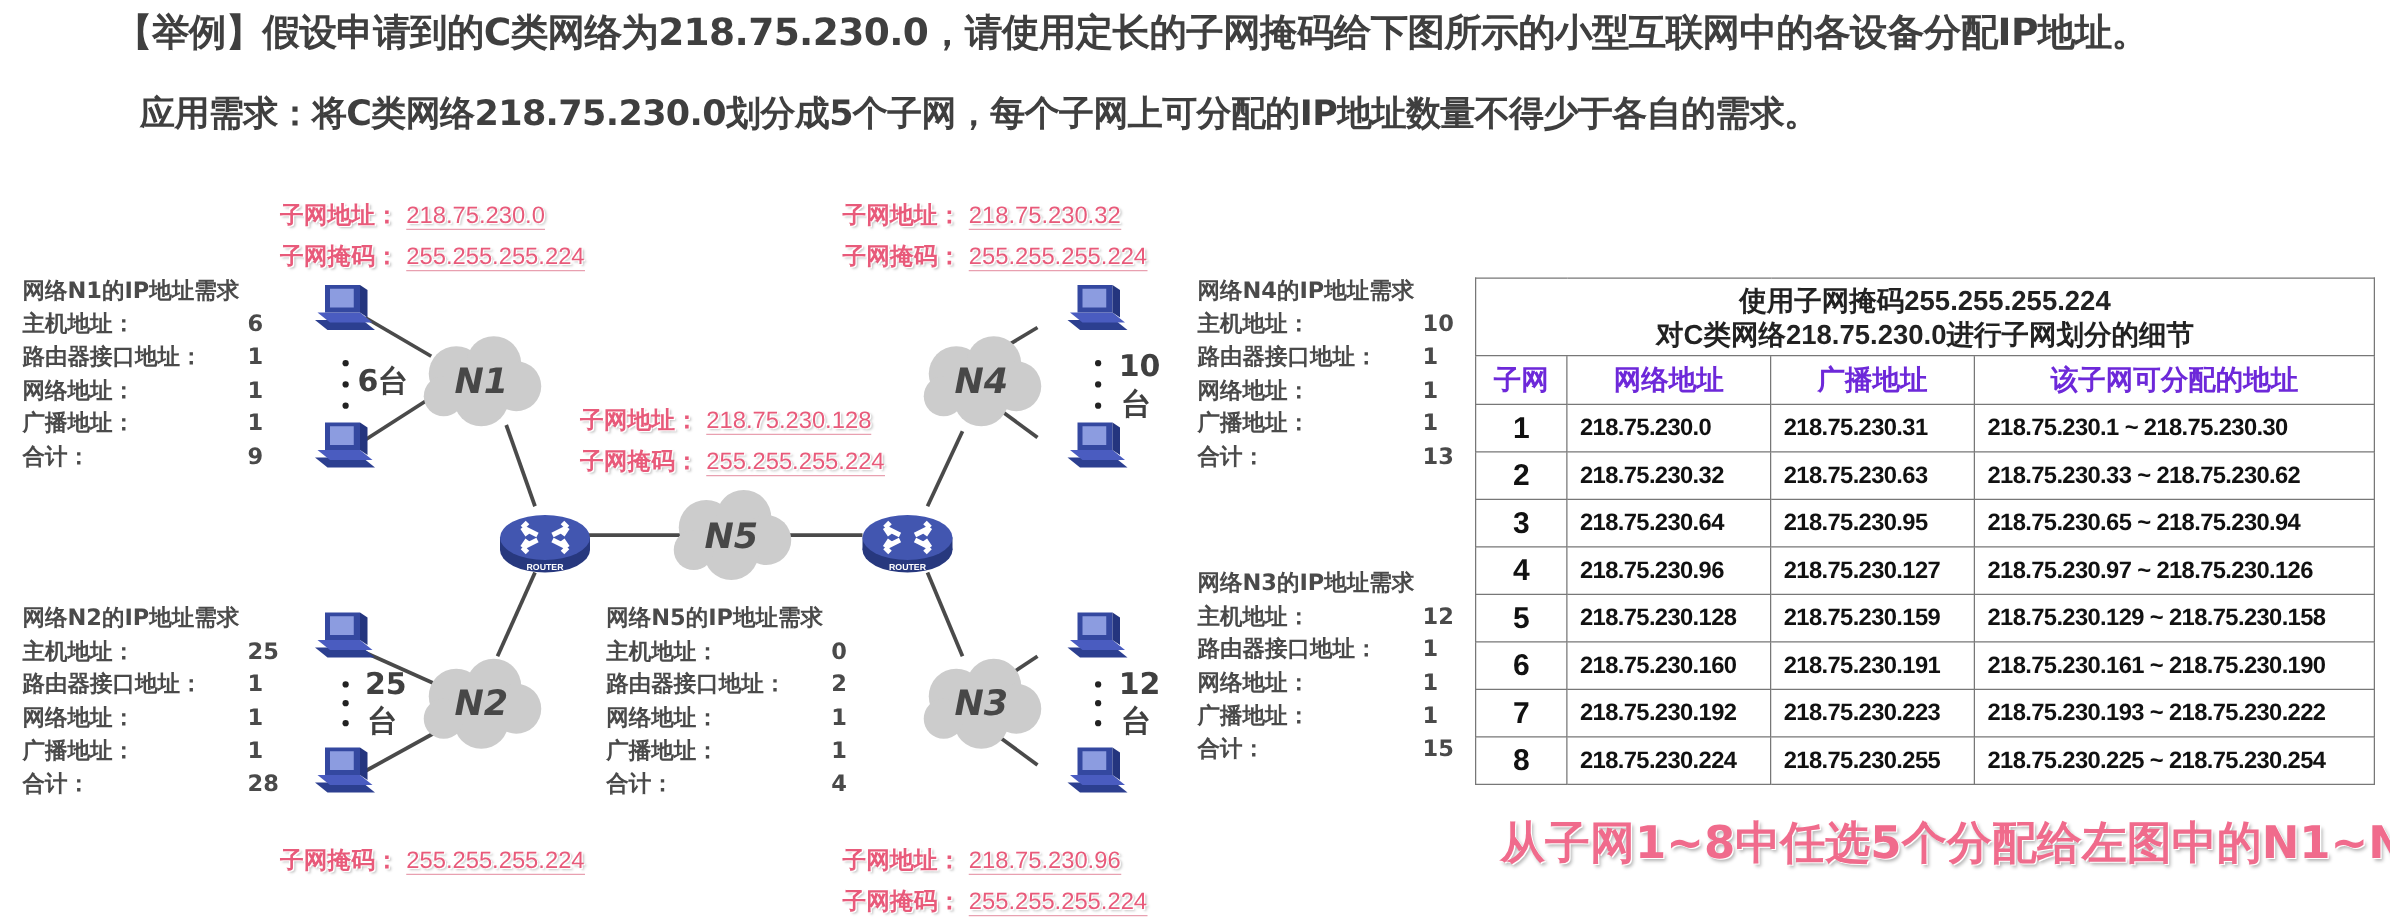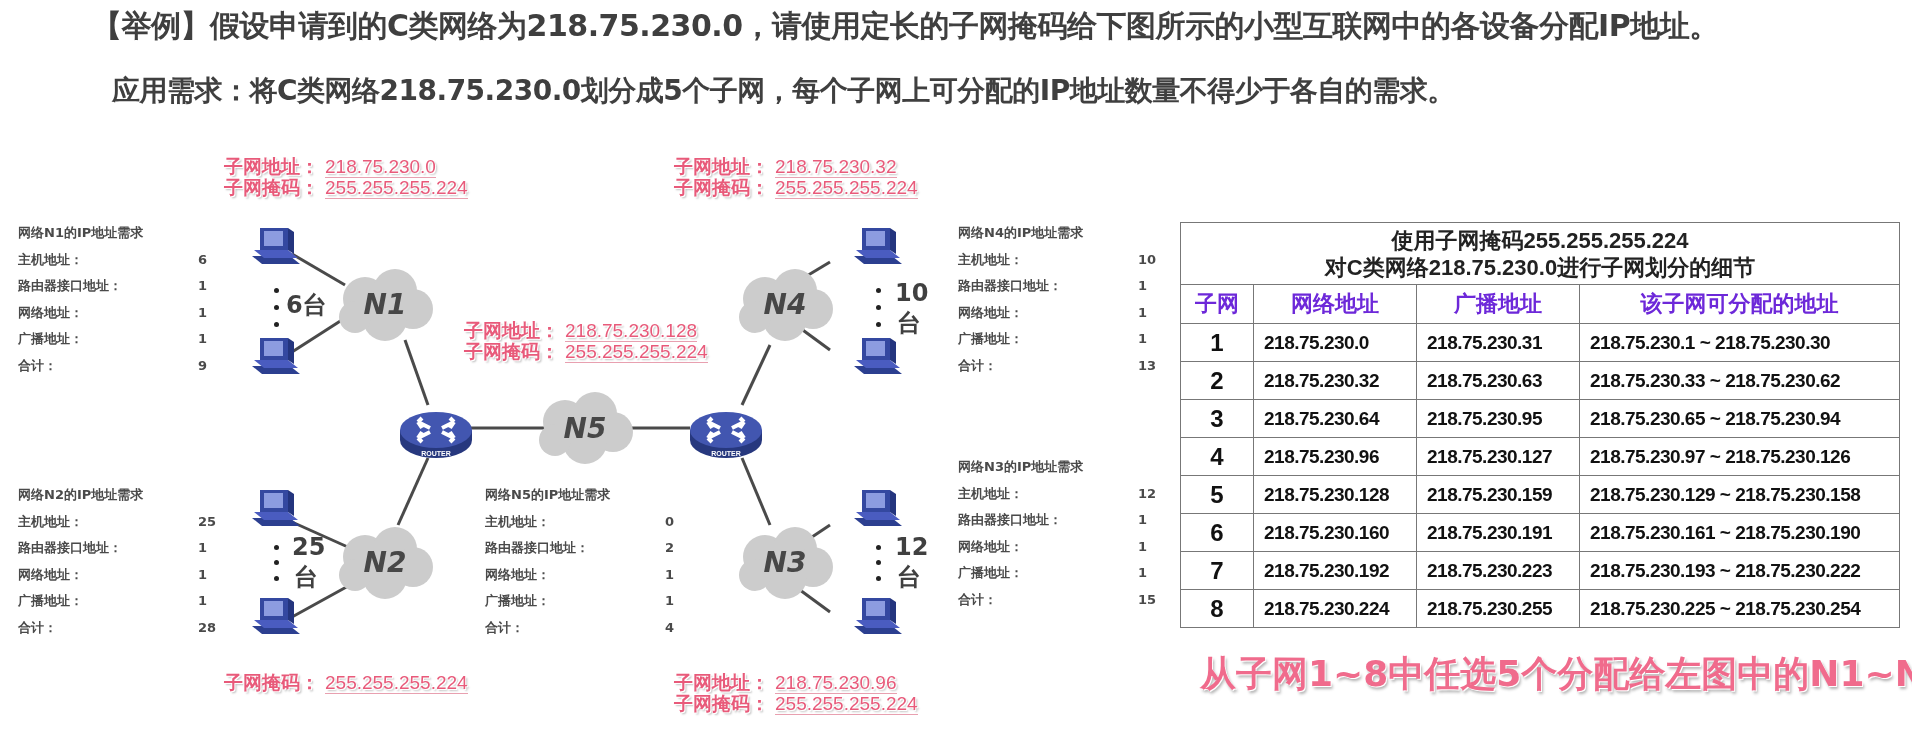--- a/index.html
+++ b/index.html
@@ -2,26 +2,26 @@
 <html><head>
 <meta charset="utf-8">
 <style>
   html, body { margin:0; padding:0; background:#ffffff; }
   body { width:1912px; height:736px; position:relative; overflow:hidden;
          font-family:"DejaVu Sans","Liberation Sans",sans-serif; color:#404040; }
   .abs { position:absolute; }
   .title1 { left:92px; top:6px; font-size:30px; font-weight:bold; color:#3f3f3f; white-space:nowrap; letter-spacing:-0.5px; }
   .title2 { left:112px; top:72px; font-size:28px; font-weight:bold; color:#3f3f3f; white-space:nowrap; letter-spacing:-0.5px; }
 
-  .subnet-label { font-size:19px; font-weight:bold; color:#e85a7a; white-space:nowrap; line-height:20px;
+  .subnet-label { font-size:19px; font-weight:bold; color:#e85a7a; white-space:nowrap; line-height:33px;
                   text-shadow:1px 1px 0 #fff, -1px -1px 0 #fff, 2px 2px 2px rgba(0,0,0,0.25); }
   .subnet-label .val { font-weight:normal; font-family:"Liberation Sans Narrow","Liberation Sans",sans-serif;
                   font-size:19px; border-bottom:1px solid #e8a0b0; margin-left:6px; }
 
-  .req { font-size:13px; font-weight:bold; color:#4a4a4a; line-height:26.5px; }
+  .req { font-size:18px; font-weight:bold; color:#4a4a4a; line-height:26.5px; }
   .req .row { display:flex; white-space:nowrap;align-items:flex-end; }
   .req .k { display:inline-block; width:180px; }
   .req .v { display:inline-block; }
 
   .cloud-label { font-size:28px; font-weight:bold; color:#474747; text-align:center;font-style:italic; }
   .count-label { font-size:24px; font-weight:bold; color:#404040; line-height:30px; }
   .dot { width:5px; height:5px; border-radius:50%; background:#222; position:absolute; }
 
   table.sub { position:absolute; left:1180px; top:222px; width:720px; border-collapse:collapse;
               font-family:"Liberation Sans",sans-serif; font-weight:bold; color:#111; }

